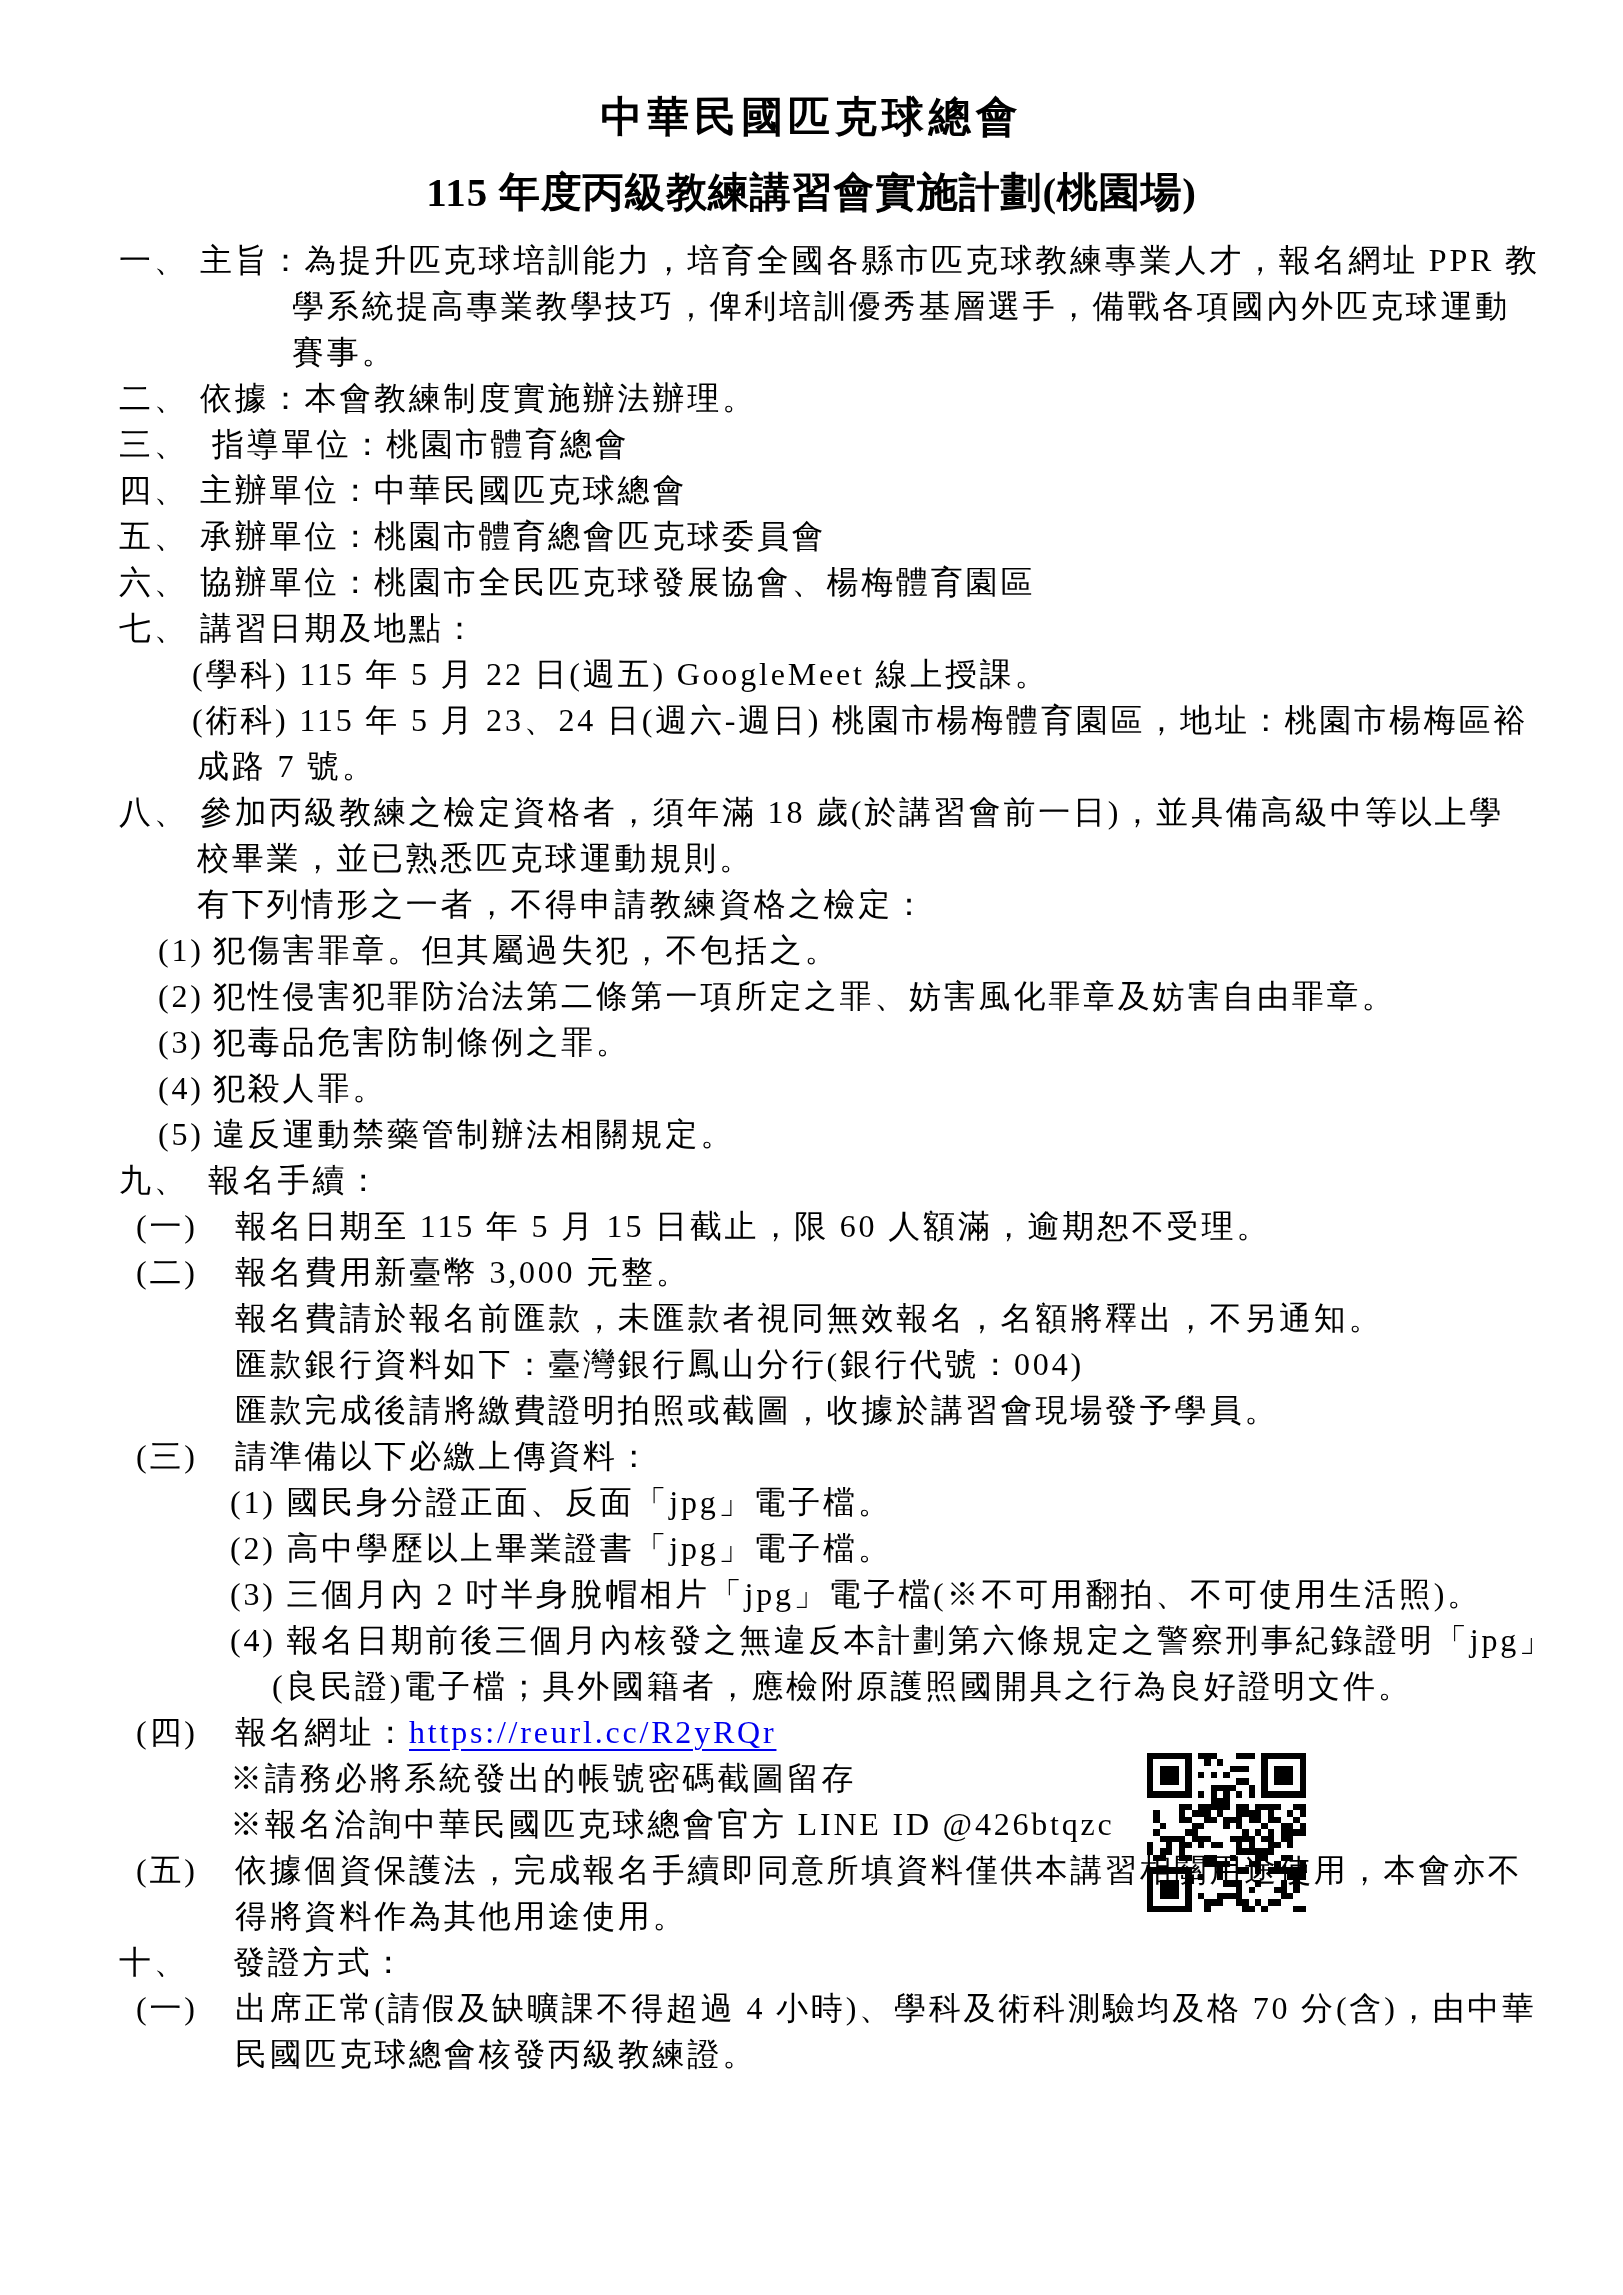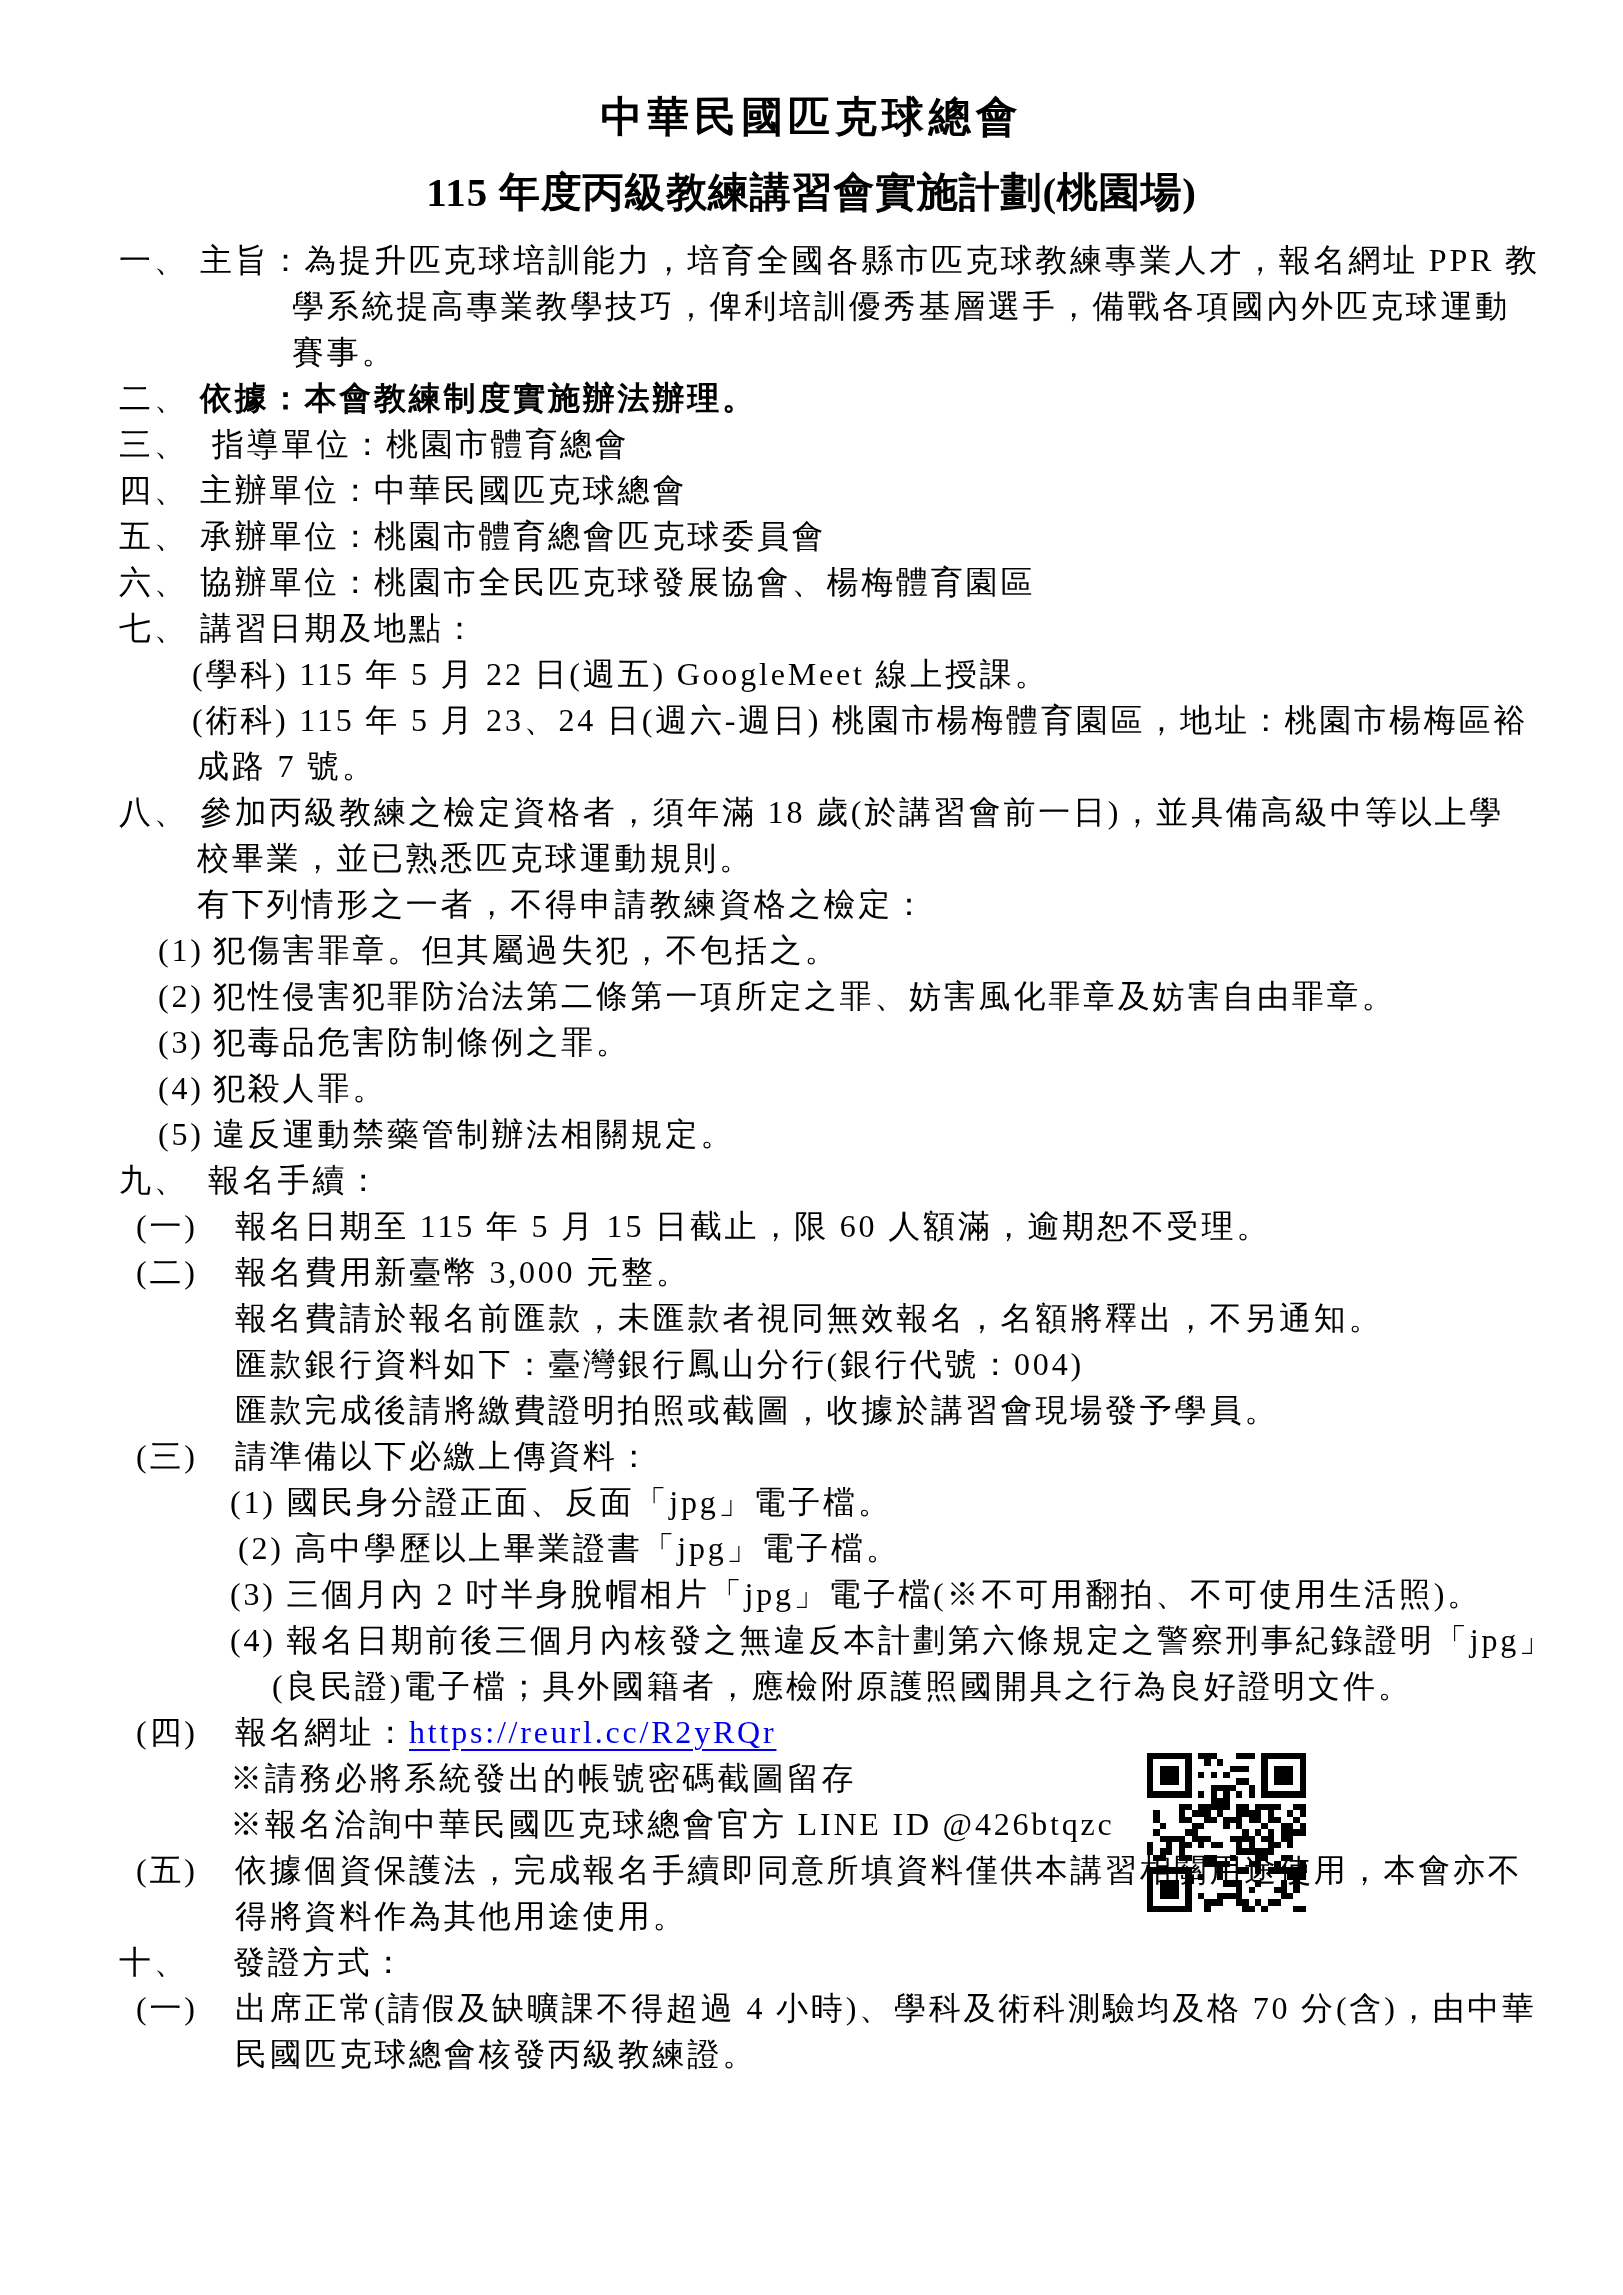--- a/index.html
+++ b/index.html
@@ -44,21 +44,21 @@
         <span class="txt" style="left: 200px;">主旨：為提升匹克球培訓能力，培育全國各縣市匹克球教練專業人才，報名網址 PPR 教</span>
       </div>
       <div class="line">
         <span class="txt" style="left: 292px;">學系統提高專業教學技巧，俾利培訓優秀基層選手，備戰各項國內外匹克球運動</span>
       </div>
       <div class="line">
         <span class="txt" style="left: 292px;">賽事。</span>
       </div>
       <div class="line">
         <span class="num" style="left: 119px;">二、</span>
-        <span class="txt" style="left: 200px; font-weight: bold;">依據：本會教練制度實施辦法辦理。</span>
+        <span class="txt" style="left: 200px;">依據：本會教練制度實施辦法辦理。</span>
       </div>
       <div class="line">
         <span class="num" style="left: 119px;">三、</span>
         <span class="txt" style="left: 212px;">指導單位：桃園市體育總會</span>
       </div>
       <div class="line">
         <span class="num" style="left: 119px;">四、</span>
         <span class="txt" style="left: 200px;">主辦單位：中華民國匹克球總會</span>
       </div>
       <div class="line">
@@ -134,21 +134,21 @@
         <span class="txt" style="left: 235px;">匯款完成後請將繳費證明拍照或截圖，收據於講習會現場發予學員。</span>
       </div>
       <div class="line">
         <span class="num" style="left: 136px;">(三)</span>
         <span class="txt" style="left: 235px;">請準備以下必繳上傳資料：</span>
       </div>
       <div class="line">
         <span class="txt" style="left: 230px;">(1) 國民身分證正面、反面「jpg」電子檔。</span>
       </div>
       <div class="line">
-        <span class="txt" style="left: 238px;">(2) 高中學歷以上畢業證書「jpg」電子檔。</span>
+        <span class="txt" style="left: 230px;">(2) 高中學歷以上畢業證書「jpg」電子檔。</span>
       </div>
       <div class="line">
         <span class="txt" style="left: 230px;">(3) 三個月內 2 吋半身脫帽相片「jpg」電子檔(※不可用翻拍、不可使用生活照)。</span>
       </div>
       <div class="line">
         <span class="txt" style="left: 230px;">(4) 報名日期前後三個月內核發之無違反本計劃第六條規定之警察刑事紀錄證明「jpg」</span>
       </div>
       <div class="line">
         <span class="txt" style="left: 272px;">(良民證)電子檔；具外國籍者，應檢附原護照國開具之行為良好證明文件。</span>
       </div>

